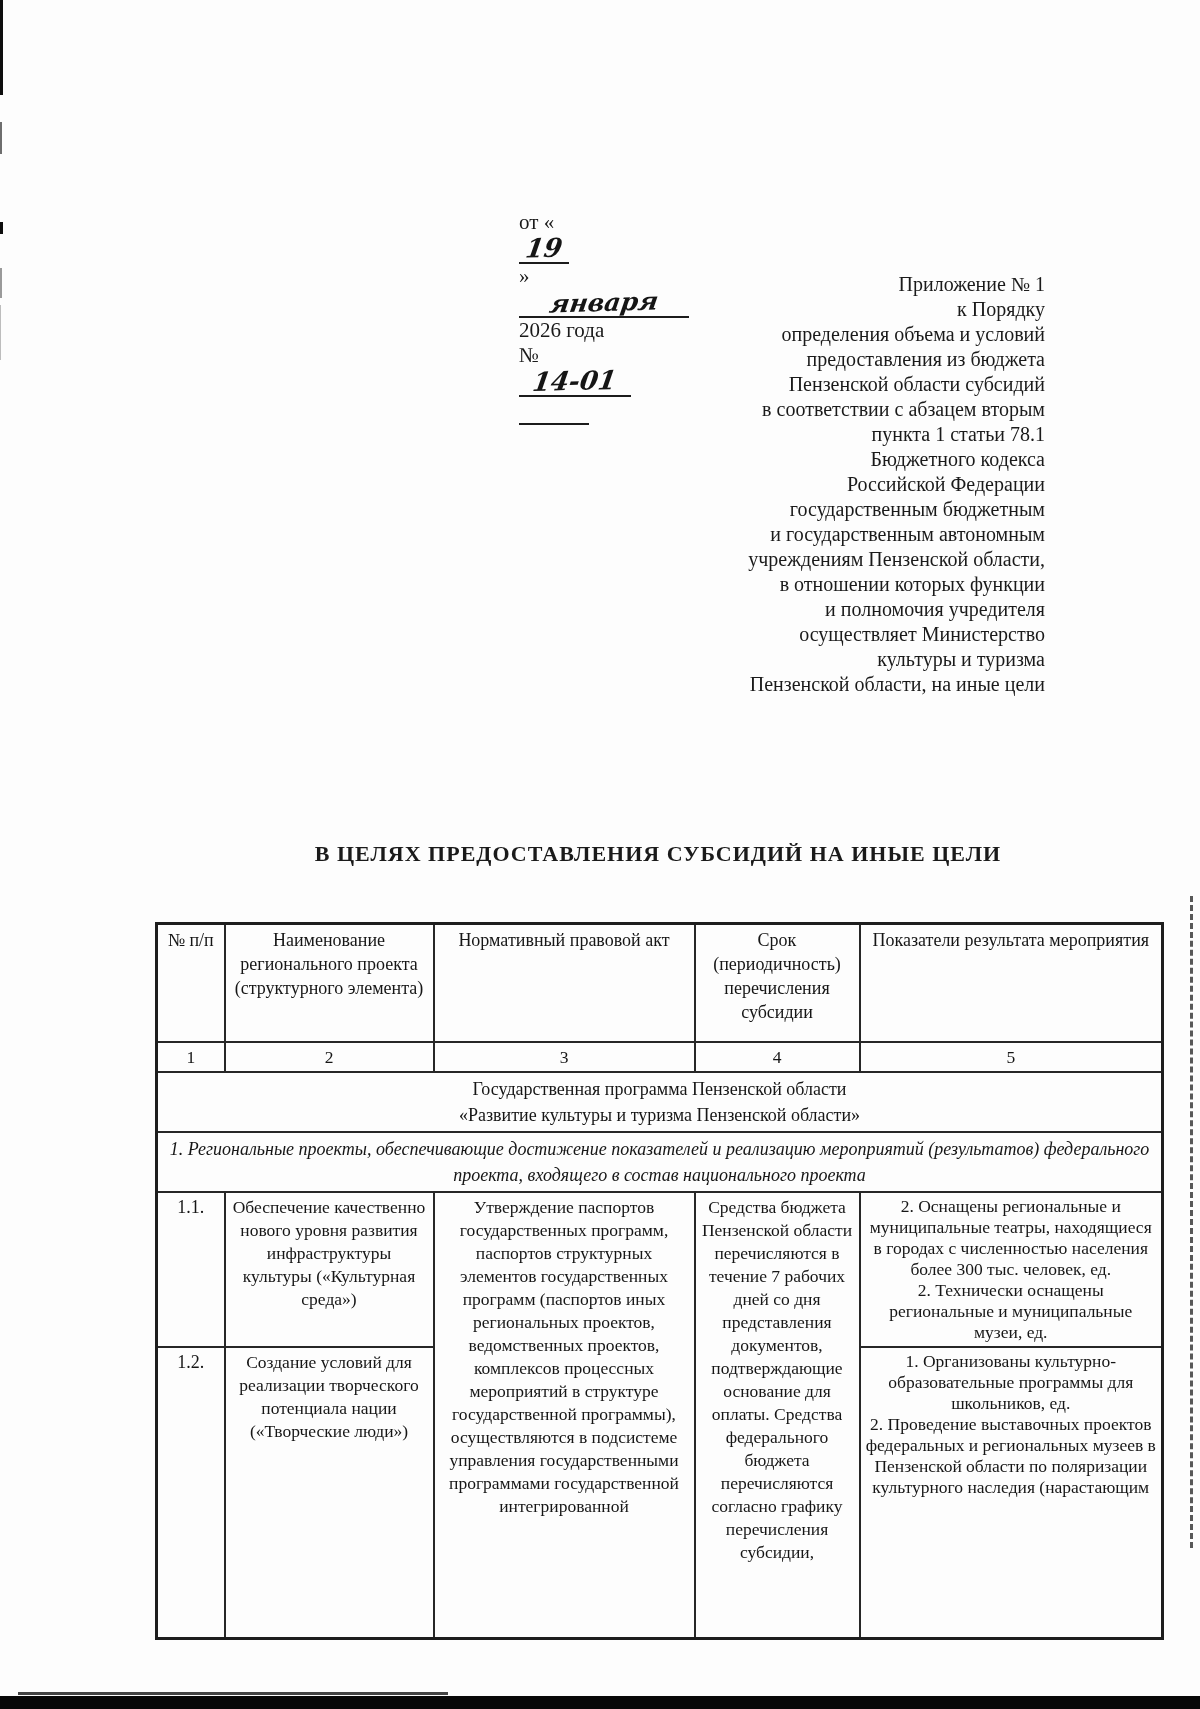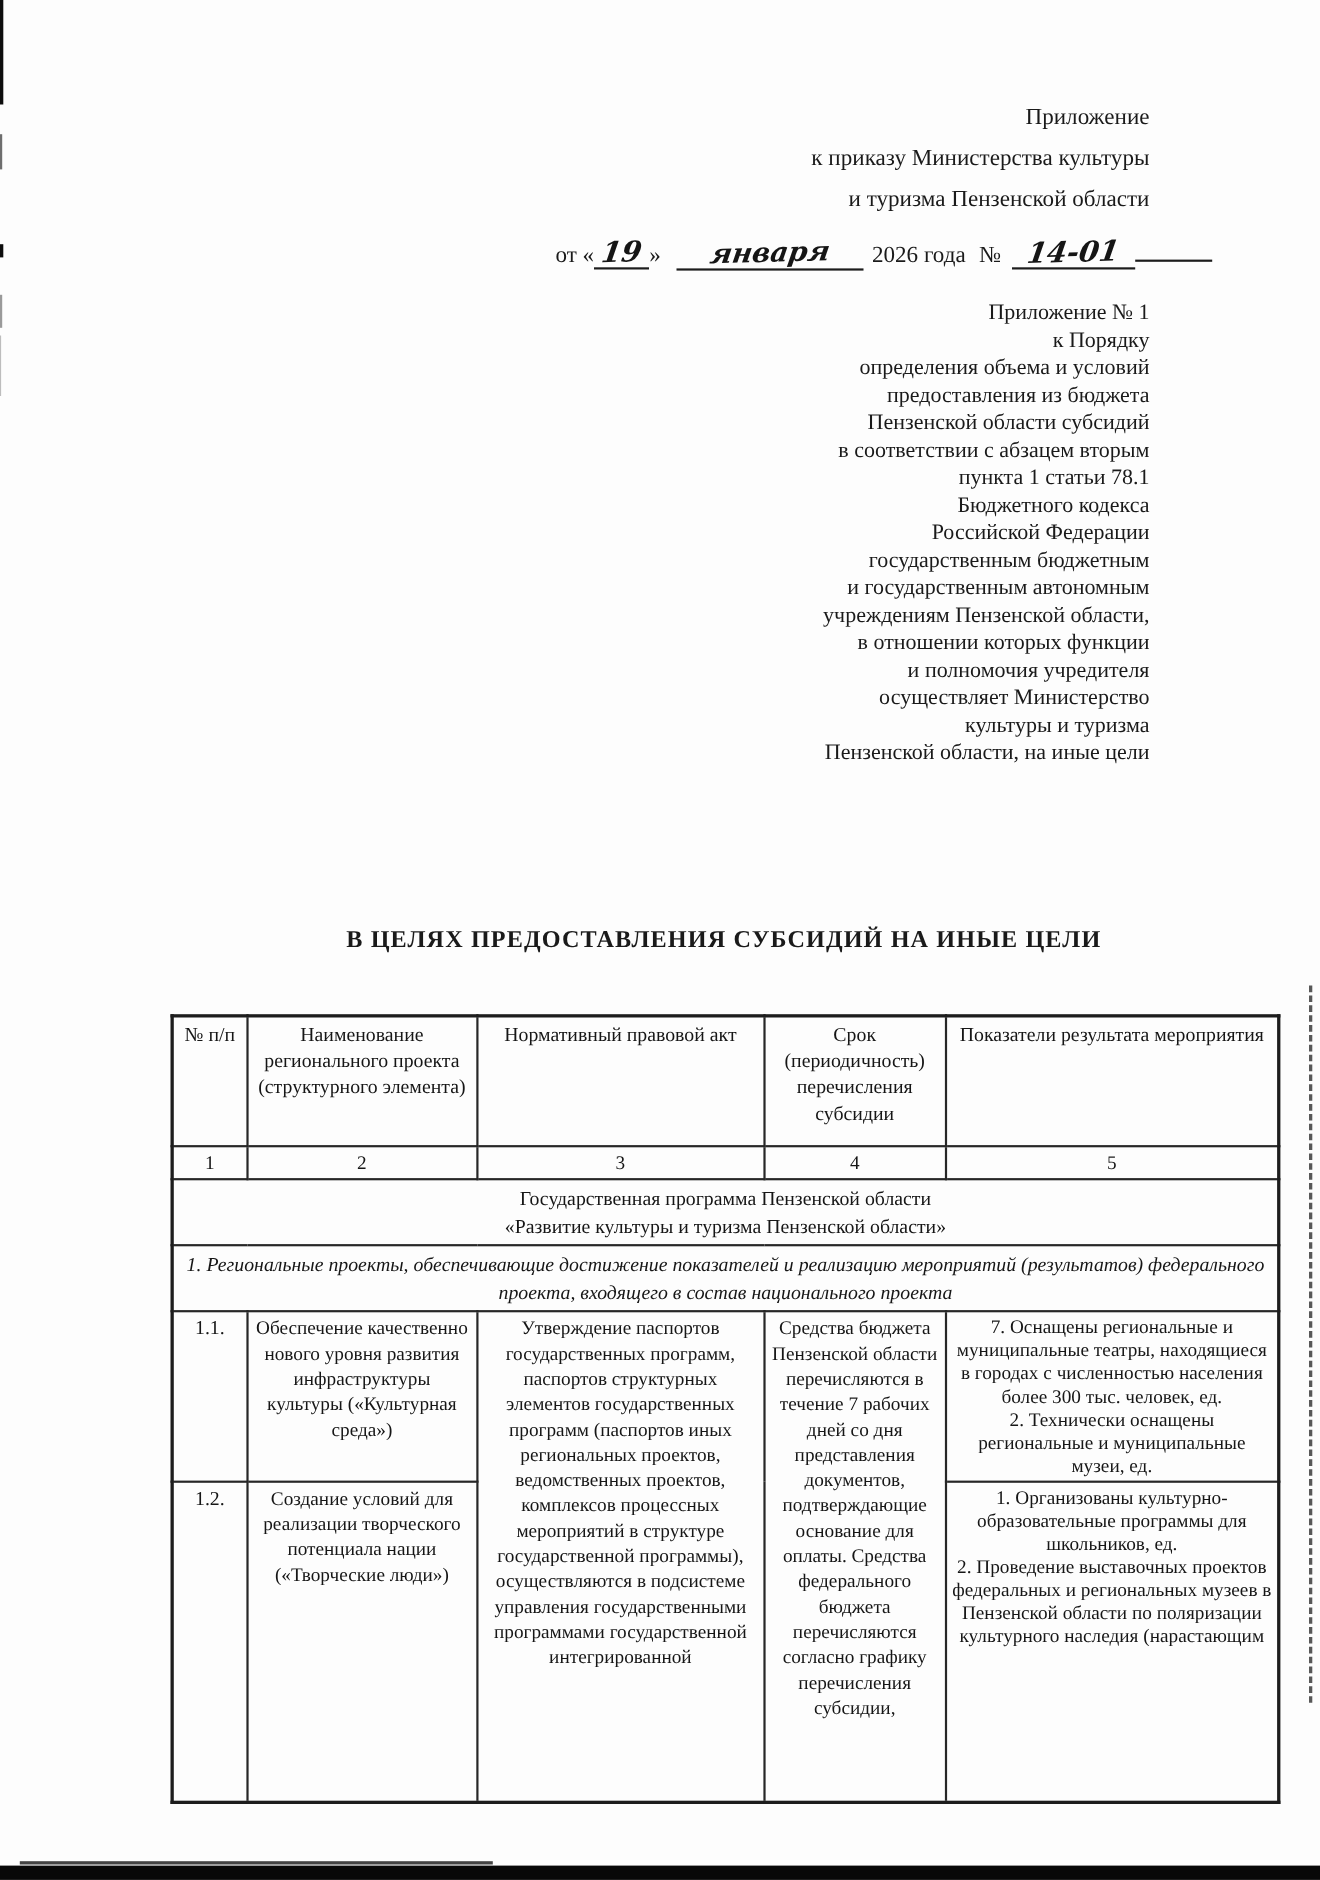--- a/index.html
+++ b/index.html
@@ -25,21 +25,21 @@
   .art-bottom-bar{left:0;top:1696px;width:1200px;height:13px;background:#080808;}
   .art-bottom-smudge{left:18px;top:1692px;width:430px;height:3px;background:#444;}
   
   .hdr-block{position:absolute;text-align:right;}
   .hdr1{right:155px;top:88px;font-size:21px;line-height:37px;}
   .hdr2{right:155px;top:272px;font-size:20px;line-height:25px;}
   
   .date-line{
     position:absolute;left:505px;top:210px;
     font-size:21px;white-space:nowrap;
-    display:flex;align-items:baseline;
+    display:flex;align-items:baseline;flex-direction:column;
   }
   .hw{
     font-family:"DejaVu Serif","Liberation Serif",serif;
     font-style:italic;font-weight:700;color:#151515;
     transform:skewX(-10deg) rotate(-1.5deg);
     display:inline-block;
   }
   .uline{border-bottom:2px solid #1c1c1c;display:inline-block;text-align:center;}
   .dl-day{width:50px;font-size:26px;line-height:26px;}
   .dl-month{width:170px;font-size:25px;line-height:27px;margin-left:14px;}
@@ -88,25 +88,20 @@
 
   <div class="art art-left-bar"></div>
   <div class="art art-left-d1"></div>
   <div class="art art-left-d2"></div>
   <div class="art art-left-d3"></div>
   <div class="art art-left-d4"></div>
   <div class="art art-right-dash"></div>
   <div class="art art-bottom-smudge"></div>
   <div class="art art-bottom-bar"></div>
 
-  <div class="hdr-block hdr1">
-    <div>Приложение</div>
-    <div>к приказу Министерства культуры</div>
-    <div>и туризма Пензенской области</div>
-  </div>
 
   <div class="date-line">
     <span>от «</span>
     <span class="uline dl-day"><span class="hw">19</span></span>
     <span>»</span>
     <span class="uline dl-month"><span class="hw">января</span></span>
     <span class="dl-mid">2026 года</span>
     <span class="dl-no">№</span>
     <span class="uline dl-num"><span class="hw">14-01</span></span>
     <span class="uline dl-tail"></span>
@@ -167,21 +162,21 @@
       </tr>
       <tr class="tr-sec">
         <td colspan="5">1. Региональные проекты, обеспечивающие достижение показателей и реализацию мероприятий (результатов) федерального проекта, входящего в состав национального проекта</td>
       </tr>
       <tr class="tr-r11">
         <td class="cell-num">1.1.</td>
         <td class="cell-name">Обеспечение качественно нового уровня развития инфраструктуры культуры («Культурная среда»)</td>
         <td class="cell-act" rowspan="2">Утверждение паспортов государственных программ, паспортов структурных элементов государственных программ (паспортов иных региональных проектов, ведомственных проектов, комплексов процессных мероприятий в структуре государственной программы), осуществляются в подсистеме управления государственными программами государственной интегрированной</td>
         <td class="cell-term" rowspan="2">Средства бюджета Пензенской области перечисляются в течение 7 рабочих дней со дня представления документов, подтверждающие основание для оплаты. Средства федерального бюджета перечисляются согласно графику перечисления субсидии,</td>
         <td class="cell-ind">
-          <div>7. Оснащены региональные и муниципальные театры, находящиеся в городах с численностью населения более 300 тыс. человек, ед.</div>
+          <div>2. Оснащены региональные и муниципальные театры, находящиеся в городах с численностью населения более 300 тыс. человек, ед.</div>
           <div>2. Технически оснащены региональные и муниципальные музеи, ед.</div>
         </td>
       </tr>
       <tr class="tr-r12">
         <td class="cell-num">1.2.</td>
         <td class="cell-name">Создание условий для реализации творческого потенциала нации («Творческие люди»)</td>
         <td class="cell-ind">
           <div>1. Организованы культурно-образовательные программы для школьников, ед.</div>
           <div>2. Проведение выставочных проектов федеральных и региональных музеев в Пензенской области по поляризации культурного наследия (нарастающим</div>
         </td>

